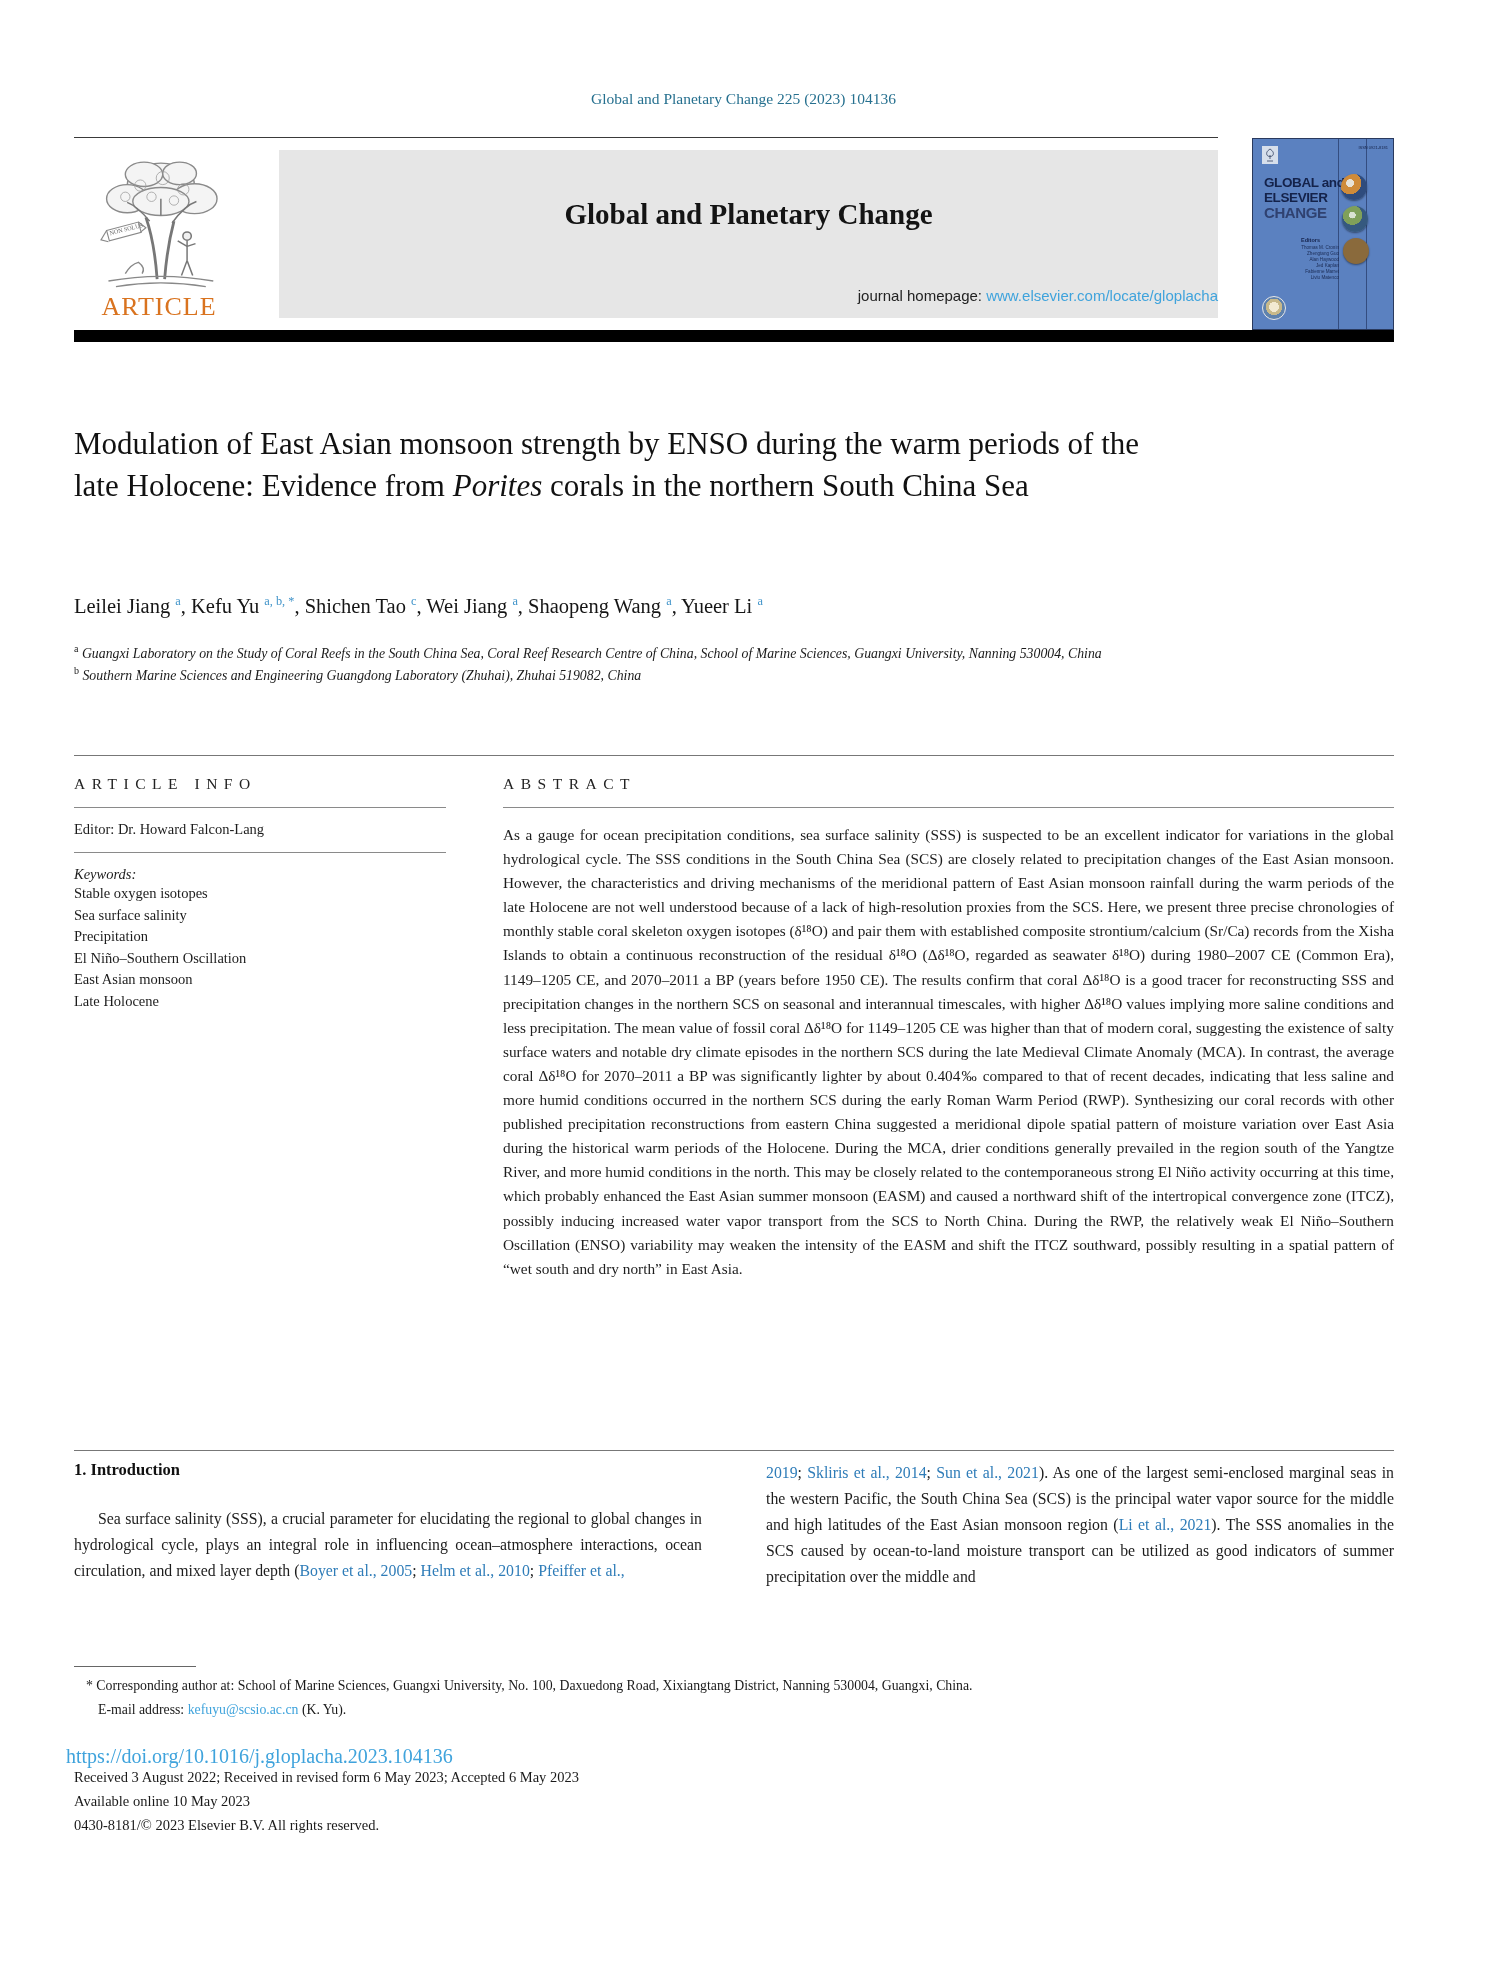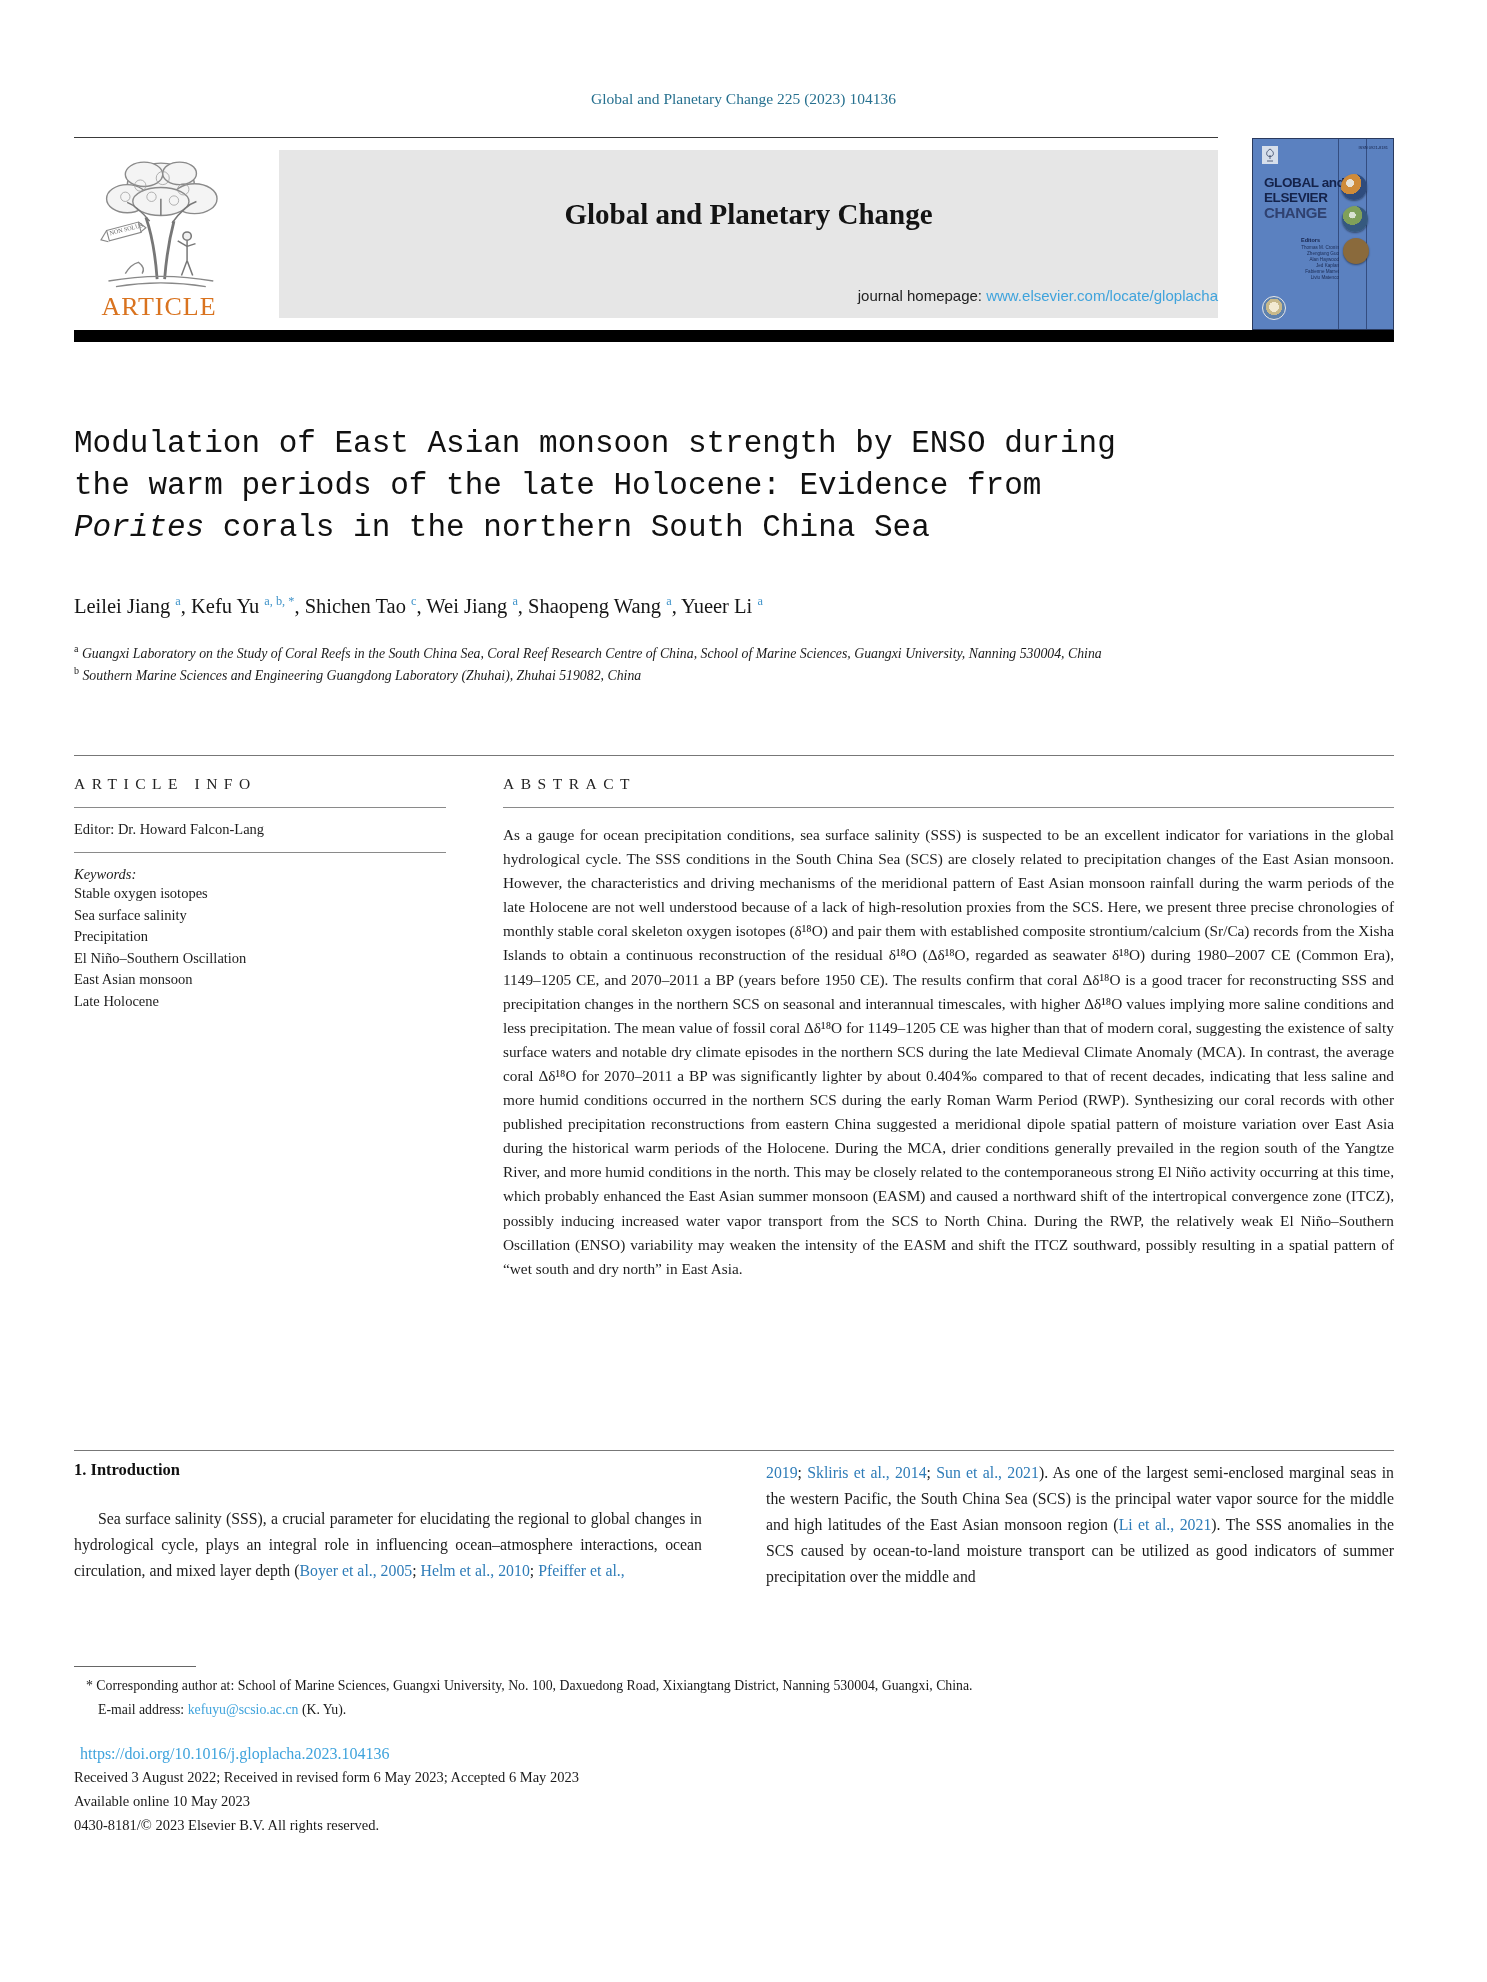--- a/index.html
+++ b/index.html
@@ -45,21 +45,21 @@
     box-shadow:0 1px 2px rgba(0,0,0,.45);}
   .g1{top:35px;left:88px;background:radial-gradient(circle at 35% 35%, #e8e3d8 0 16%, #cf8b3a 17% 46%, #2f4c7d 47% 78%, #203354 79% 100%);}
   .g2{top:67px;left:89px;background:radial-gradient(circle at 40% 35%, #d9e2d2 0 14%, #7fa05a 15% 42%, #35597f 43% 78%, #223a5c 79% 100%);}
   .g3{top:99px;left:90px;background:radial-gradient(circle at 45% 45%, #d8b987 0 25%, #a6824e 26% 55%, #6b4e2c 56% 85%, #473category 86% 100%);background-color:#8a6a3c;}
   .cover-medallion{position:absolute;left:9px;bottom:9px;width:22px;height:22px;border-radius:50%;
     background:radial-gradient(circle at 50% 45%, #f2ead2 0 30%, #c8b98a 31% 50%, #5f82ad 51% 80%, #3b5a86 81% 100%);
     border:1px solid #e8e8e8;}
   
   .blackbar{position:absolute;top:330px;left:74px;width:1320px;height:12px;background:#000;}
   .title{position:absolute;top:423px;left:74px;width:1085px;margin:0;
-    font-size:31px;line-height:42px;font-weight:normal;color:#111;font-family:Liberation Mono, monospace;}
+    font-size:31px;line-height:42px;font-weight:normal;color:#111;}
   .seg-italic{font-style:italic;}
   .seg-link{color:#2e7cb8;}
   .seg-sup{vertical-align:super;font-size:0.6em;line-height:0;}
   .authors .seg-link{color:#3f93c9;}
   .authors{position:absolute;top:595px;left:74px;width:1300px;font-size:20.5px;color:#151515;}
   .affiliations{position:absolute;top:643px;left:74px;width:1080px;font-size:13.8px;
     font-style:italic;line-height:22px;color:#1a1a1a;}
   .aff sup{font-style:normal;font-size:10px;vertical-align:super;line-height:0;}
   .r2{top:755px;left:74px;width:1320px;background:#777;}
   
@@ -77,21 +77,21 @@
   .intro-right{position:absolute;top:1460px;left:766px;width:628px;}
   .intro-heading{margin:0;font-size:16.5px;font-weight:bold;color:#111;}
   .body-p{margin:0;font-size:15.8px;line-height:26px;text-align:justify;}
   .intro-left .body-p{margin-top:26px;text-indent:24px;}
   
   .fn-rule{position:absolute;top:1666px;left:74px;width:122px;height:1px;background:#666;}
   .footnote{position:absolute;left:74px;width:1330px;font-size:13.8px;color:#1a1a1a;}
   .fn1{top:1678px;padding-left:12px;}
   .fn2{top:1702px;padding-left:24px;}
   .it{}
-  .doi{position:absolute;top:1745px;left:80px;font-size:16px;}
+  .doi{position:absolute;top:1745px;left:66px;font-size:20px;}
   .meta{position:absolute;left:74px;font-size:14.5px;color:#1a1a1a;}
   .m1{top:1769px;} .m2{top:1793px;} .m3{top:1817px;}
 </style>
 </head>
 <body>
 
 <div class="page">
 
   <div class="citation">Global and Planetary Change 225 (2023) 104136</div>
   <div class="rule rule-top"></div>

